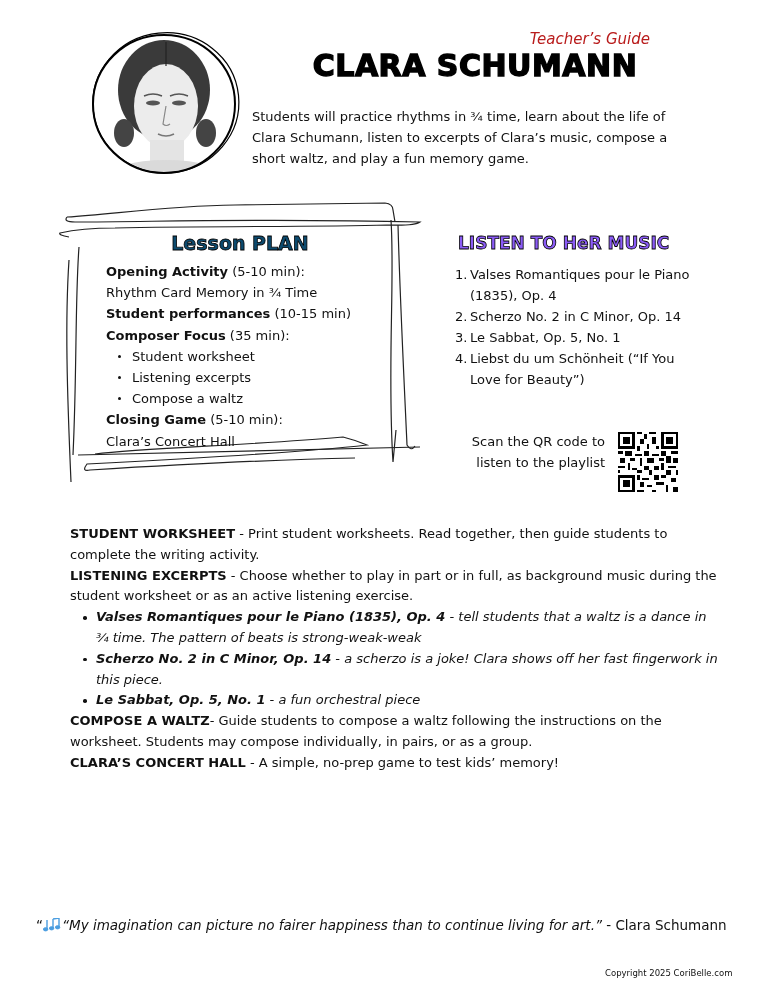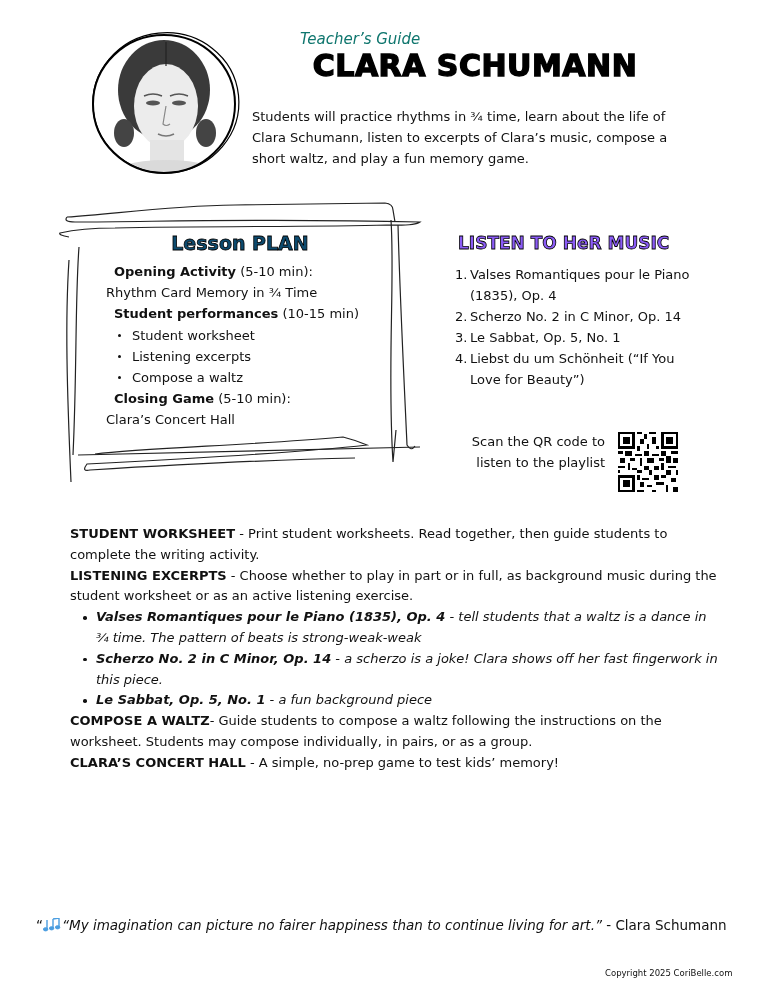--- a/index.html
+++ b/index.html
@@ -6,42 +6,42 @@
   body {
     width: 773px; height: 1000px; position: relative; overflow: hidden;
     font-family: "DejaVu Sans", sans-serif; color: #111;
   }
   .abs { position: absolute; }
 
   
   .portrait-wrap { left: 78px; top: 28px; width: 172px; height: 150px; }
   .portrait-wrap svg { width: 172px; height: 150px; }
   .subtitle {
-    left: 300px; top: 30px; width: 350px; text-align: left;
-    font-family: "DejaVu Sans", sans-serif; font-style: italic; font-size: 15px; color: #0f766e;
+    left: 300px; top: 30px; width: 350px; text-align: right;
+    font-family: "DejaVu Sans", sans-serif; font-style: italic; font-size: 15px; color: #b91c1c;
   }
   .title {
     left: 270px; top: 48px; width: 410px; text-align: center;
     font-family: "DejaVu Sans", sans-serif; font-weight: 900; font-size: 30px;
     letter-spacing: 0.5px; color: #000; -webkit-text-stroke: 1.4px #000;
   }
   .intro {
     left: 252px; top: 106px; width: 450px;
     font-size: 13px; line-height: 21px; color: #111;
   }
 
   
   .lp-frame { left: 55px; top: 200px; width: 380px; height: 285px; }
   .lp-frame svg { width: 380px; height: 285px; }
   .lp-title {
     left: 105px; top: 232px; width: 270px; text-align: center;
     font-weight: 900; font-size: 19px; -webkit-text-stroke: 0.8px #000; color: #0c4a6e;
   }
   .lp-body { left: 106px; top: 261px; width: 300px; font-size: 13px; line-height: 21.2px; }
-  .lp-body .b { font-weight: bold; margin-left: 8px; }
+  .lp-body .b { font-weight: bold; }
   .lp-body ul { margin: 0; padding-left: 26px; }
   .lp-body li { list-style: none; position: relative; }
   .lp-body li::before {
     content: ""; position: absolute; left: -14px; top: 9px; width: 3px; height: 3px;
     background: #111; border-radius: 50%;
   }
 
   
   .listen-title {
     left: 458px; top: 233px; width: 240px;
@@ -130,20 +130,21 @@
     <path d="M23 255 L365 247"></path>
     <path d="M40 254 C90 248 200 245 288 237 Q300 240 312 245 C250 252 150 258 32 264 Q26 272 35 270 C100 266 200 260 300 258"></path>
   </svg>
 </div>
 
 <div class="abs lp-title">Lesson PLAN</div>
 <div class="abs lp-body">
   <div><span class="b">Opening Activity</span><span> (5-10 min):</span></div>
   <div>Rhythm Card Memory in ¾ Time</div>
   <div><span class="b">Student performances</span><span> (10-15 min)</span></div>
+  <div><span class="b">Composer Focus</span><span> (35 min):</span></div>
   <ul>
     <li>Student worksheet</li>
     <li>Listening excerpts</li>
     <li>Compose a waltz</li>
   </ul>
   <div><span class="b">Closing Game</span><span> (5-10 min):</span></div>
   <div>Clara’s Concert Hall</div>
 </div>
 
 <div class="abs listen-title">LISTEN TO HeR MUSIC</div>
@@ -229,21 +230,21 @@
     </g>
   </svg>
 </div>
 
 <div class="abs body-text">
   <div><span class="b">STUDENT WORKSHEET</span><span> - Print student worksheets. Read together, then guide students to complete the writing activity.</span></div>
   <div><span class="b">LISTENING EXCERPTS</span><span> - Choose whether to play in part or in full, as background music during the student worksheet or as an active listening exercise.</span></div>
   <ul>
     <li><span class="b">Valses Romantiques pour le Piano (1835), Op. 4</span><span> - tell students that a waltz is a dance in ¾ time. The pattern of beats is strong-weak-weak</span></li>
     <li><span class="b">Scherzo No. 2 in C Minor, Op. 14</span><span> - a scherzo is a joke! Clara shows off her fast fingerwork in this piece.</span></li>
-    <li><span class="b">Le Sabbat, Op. 5, No. 1</span><span> - a fun background piece</span></li>
+    <li><span class="b">Le Sabbat, Op. 5, No. 1</span><span> - a fun orchestral piece</span></li>
   </ul>
   <div><span class="b">COMPOSE A WALTZ</span><span>- Guide students to compose a waltz following the instructions on the worksheet. Students may compose individually, in pairs, or as a group.</span></div>
   <div><span class="b">CLARA’S CONCERT HALL</span><span> - A simple, no-prep game to test kids’ memory!</span></div>
 </div>
 
 <div class="abs quote">
   <span>“</span><span class="music-icon"><svg width="18" height="14" viewBox="0 0 18 14">
         <g fill="#4a9de0" stroke="#4a9de0">
           <path d="M4 2 L4 11" stroke-width="1.4" fill="none"></path>
           <ellipse cx="2.6" cy="11.3" rx="2.2" ry="1.6"></ellipse>

